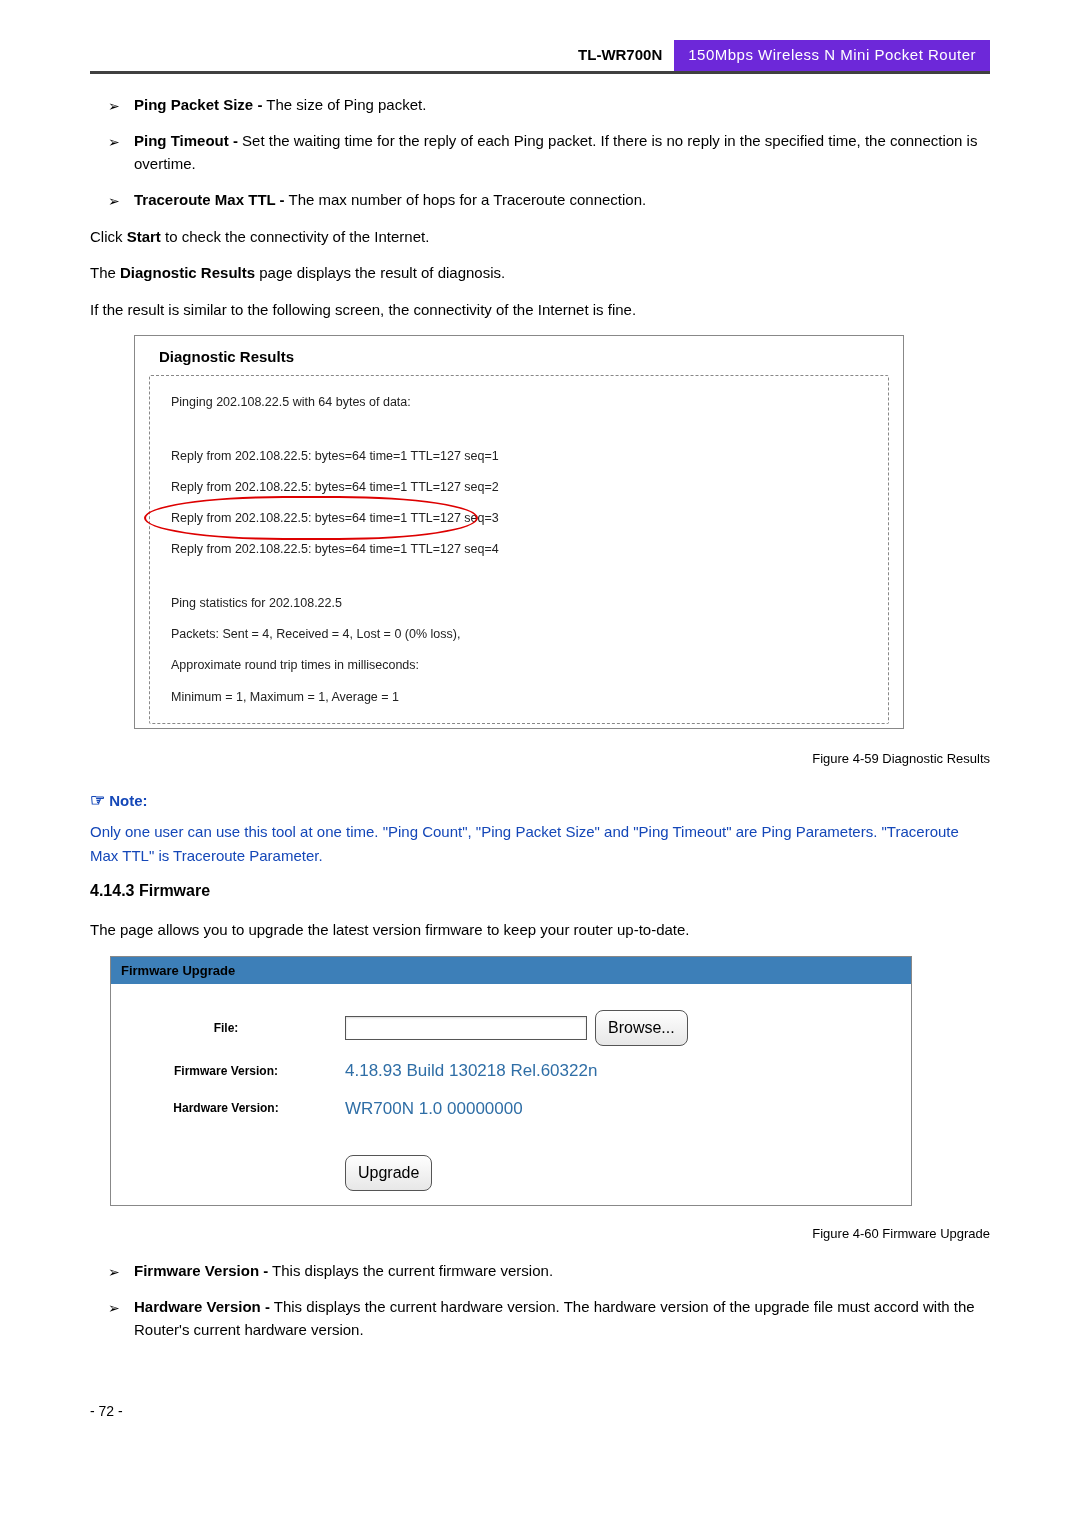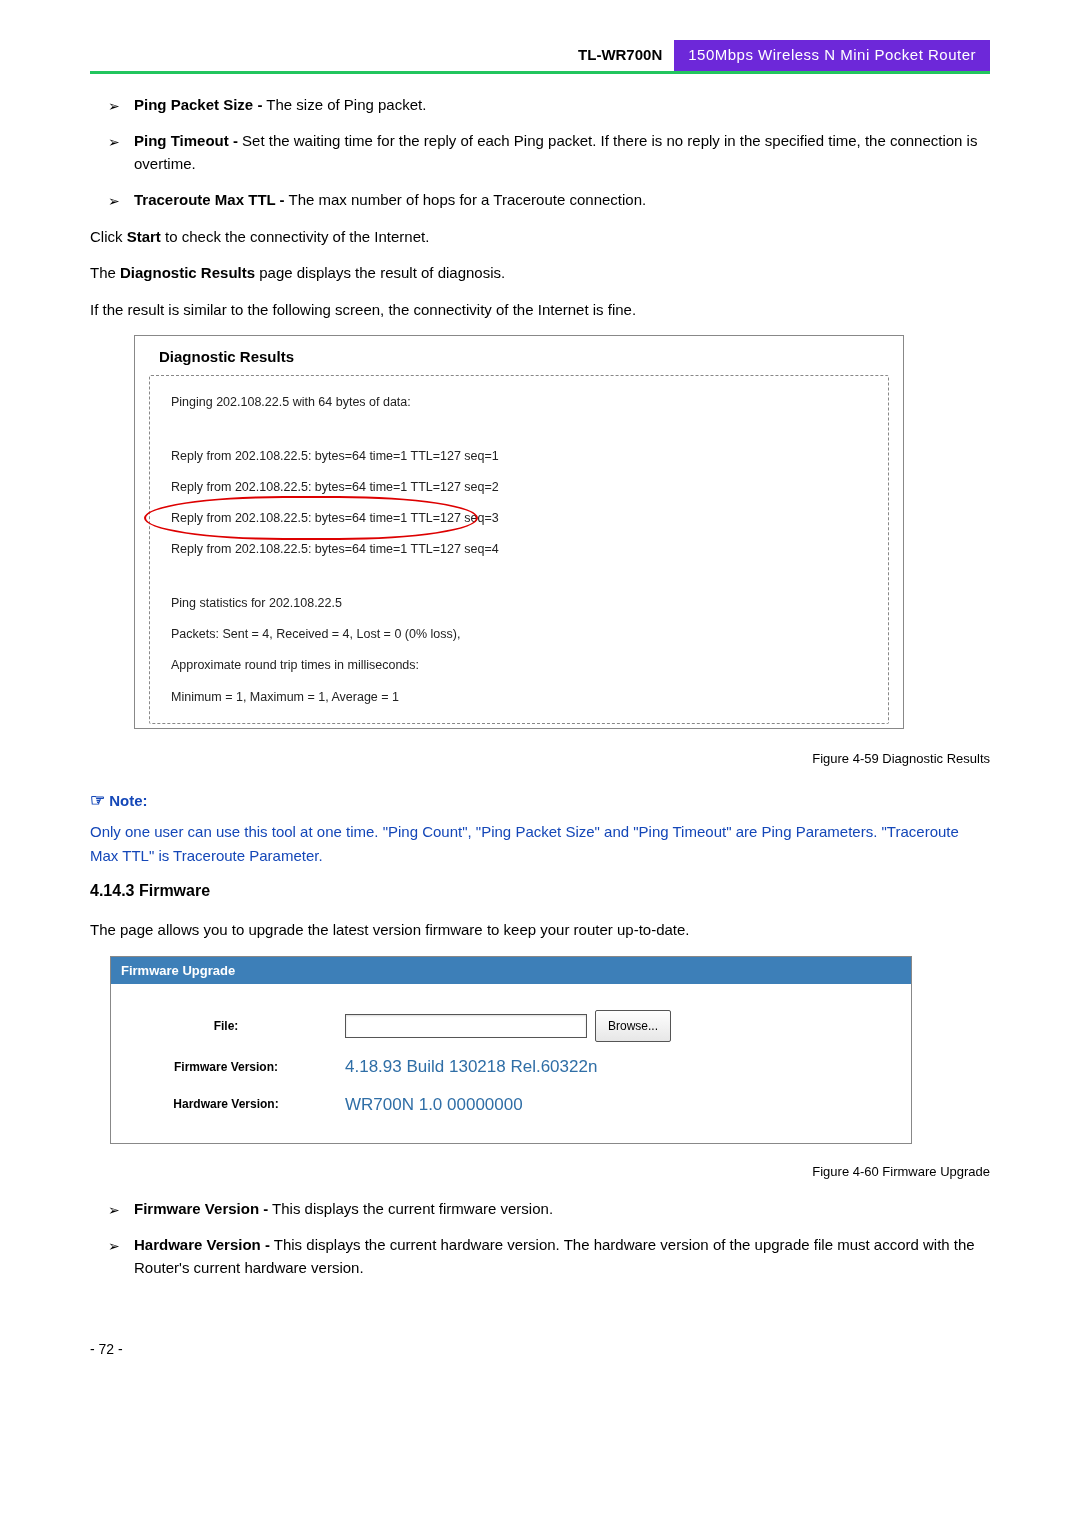--- a/index.html
+++ b/index.html
@@ -1,41 +1,41 @@
 <!DOCTYPE html>
 <html><head>
 <meta charset="utf-8">
 <style>
 body{font-family:Arial,Helvetica,sans-serif;font-size:15px;line-height:1.5;color:#000;background:#fff;margin:0;padding:40px 90px 60px}
-.header-bar{display:flex;align-items:flex-end;border-bottom:3px solid #22c55e;margin-bottom:20px}
+.header-bar{display:flex;align-items:flex-end;border-bottom:3px solid #404040;margin-bottom:20px}
 .header-bar .model{background:#fff;color:#000;font-weight:700;padding:4px 12px;font-size:15px}
 .header-bar .subtitle{background:#6d28d9;color:#fff;font-weight:400;padding:4px 14px;font-size:15px;letter-spacing:.5px}
 .header-bar .spacer{flex:1}
 .bl{margin:0 0 14px 0;padding-left:44px;position:relative}
 .bl .arrow{position:absolute;left:18px;top:2px;font-size:14px}
 .body-text{margin:0 0 14px 0}
 .diag-box{border:1px solid #888;padding:10px 14px 4px;margin:12px 0 20px 44px;max-width:740px}
 .diag-title{font-family:Verdana,Arial,sans-serif;font-weight:700;font-size:15px;margin:0 0 6px 10px}
 .dashed{border:1.5px dashed #888;border-radius:2px;padding:4px 8px;font-family:Verdana,Arial,sans-serif;font-size:12.5px;color:#222;line-height:1.45;position:relative}
 .dashed p{margin:13px}
 .dashed .gap{height:10px}
 .oval{border:2px solid #d00;border-radius:50%/60%;position:absolute;left:-6px;top:120px;width:330px;height:40px;pointer-events:none}
 .caption{text-align:right;margin:18px 0 16px;font-size:13px}
 .note-label{color:#1447b8;font-weight:700;font-size:15px;margin:20px 0 6px}
 .note-label .hand{font-size:17px;margin-right:4px}
 .note-body{color:#1447b8;font-size:15px;line-height:1.65;margin:0 0 10px}
 .h3{font-weight:700;font-size:16px;margin:4px 0 16px}
 .fw-panel{border:1px solid #888;margin:8px 0 16px 20px;max-width:800px;font-family:Verdana,Arial,sans-serif}
-.fw-head{background:#3d7fb8;color:#ffffff;font-weight:700;font-size:13px;padding:4px 10px}
+.fw-head{background:#3d7fb8;color:#000000;font-weight:700;font-size:13px;padding:4px 10px}
 .fw-row{display:flex;align-items:center;padding:6px 10px}
 .fw-row .lbl{width:210px;text-align:center;padding-right:14px;font-size:12px;color:#000}
 .fw-row .lbl.b{font-weight:700}
 .fw-row .val{font-size:17px;color:#2f6ea6}
 .file-input{width:240px;height:22px;border:1px solid #555;background:#fff;box-shadow:inset 0 1px 2px rgba(0,0,0,.15)}
-.browse-btn,.upgrade-btn{font-family:inherit;font-size:12px;padding:8px 12px;background:linear-gradient(#fefefe,#e7e7e7);border:1px solid #555;border-radius:2px;cursor:pointer}
+.browse-btn,.upgrade-btn{font-family:inherit;font-size:16px;padding:8px 12px;background:linear-gradient(#fefefe,#e7e7e7);border:1px solid #555;border-radius:8px;cursor:pointer}
 .browse-btn{margin-left:8px}
 .fw-sep{height:20px}
 .fw-btnrow{padding:8px 10px 14px 234px}
 .pagenum{text-align:left;font-size:14px;margin-top:60px}
 </style>
 </head>
 <body>
 
 <div class="header-bar">
   <div class="spacer"></div>
@@ -102,20 +102,23 @@
   </div>
   <div class="fw-row">
     <div class="lbl b">Firmware Version:</div>
     <div class="val">4.18.93 Build 130218 Rel.60322n</div>
   </div>
   <div class="fw-row">
     <div class="lbl b">Hardware Version:</div>
     <div class="val">WR700N 1.0 00000000</div>
   </div>
   <div class="fw-sep"></div>
+  <div class="fw-btnrow">
+    <button class="upgrade-btn">Upgrade</button>
+  </div>
 </div>
 
 <p class="caption">Figure 4-60 Firmware Upgrade</p>
 
 <p class="bl">
   <span class="arrow">➢</span>
   <b>Firmware Version -</b><span> This displays the current firmware version.</span>
 </p>
 <p class="bl">
   <span class="arrow">➢</span>

